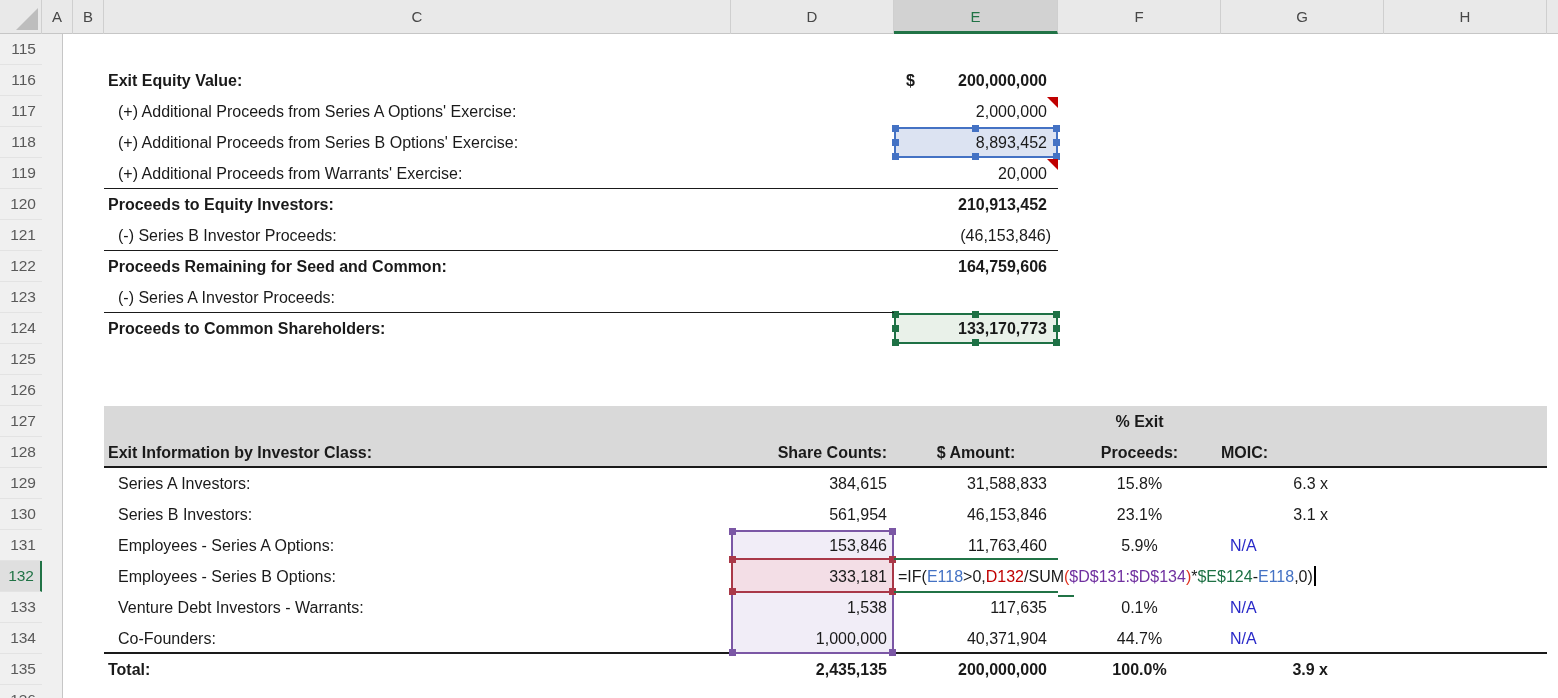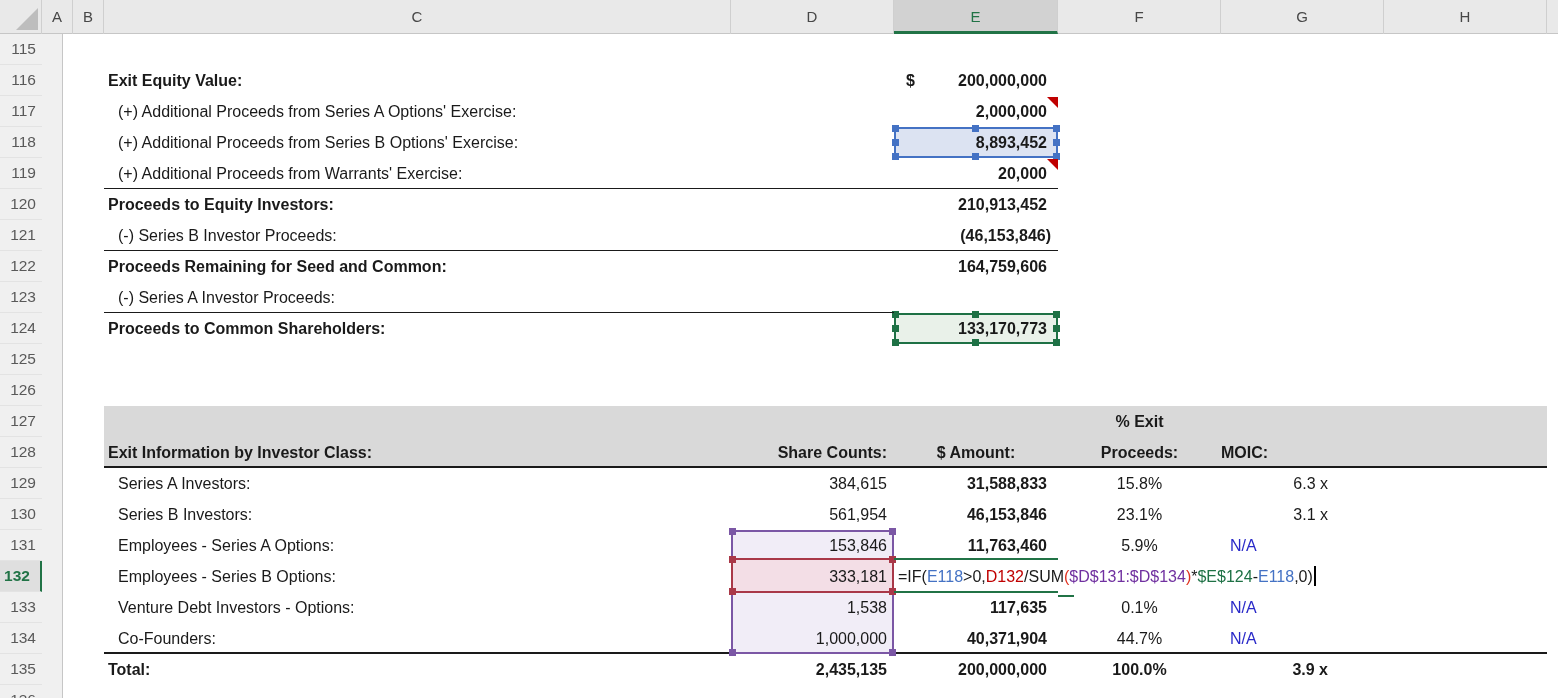--- a/index.html
+++ b/index.html
@@ -11,30 +11,30 @@
   }
   
   .colstrip { position:absolute; left:0; top:0; width:1558px; height:34px; background:#E9E9E9; border-bottom:1px solid #C6C6C6; z-index:9; }
   .ch { position:absolute; top:0; height:34px; text-align:center; line-height:33px; font-size:15px; color:#474747; border-right:1px solid #CFCFCF; }
   .ch.sel { background:#D2D2D2; color:#217346; border-bottom:3px solid #217346; }
   .corner { position:absolute; left:0; top:0; width:42px; height:34px; border-right:1px solid #CFCFCF; }
   .corner .tri { position:absolute; right:3px; bottom:4px; width:0; height:0; border-left:22px solid transparent; border-bottom:22px solid #BDBDBD; }
   
   .rowstrip { position:absolute; left:0; top:34px; width:63px; height:664px; background:#F0F0F0; border-right:1px solid #C6C6C6; z-index:9; }
   .rh { position:absolute; left:0; width:42px; height:31px; line-height:30px; text-align:right; padding-right:6px; font-size:15.5px; color:#595959; border-bottom:1px solid #E3E3E3; }
-  .rh.sel { background:#DFDFDF; color:#217346; font-weight:700; border-right:2px solid #217346;text-align:center; }
+  .rh.sel { background:#DFDFDF; color:#217346; font-weight:400; border-right:2px solid #217346; }
   .rh.partial { height:13px; overflow:hidden; border-bottom:none; }
   
   .r { position:absolute; left:0; width:1558px; height:31px; z-index:3; }
   .cell { position:absolute; top:0; height:31px; line-height:31px; white-space:nowrap; color:#1a1a1a; }
   .b { font-weight:700; }
   .cl { left:104px; width:627px; padding-left:4px; }
   .ind { padding-left:14px; }
   .dv { left:731px; width:163px; text-align:right; padding-right:7px; }
-  .ev { left:894px; width:164px; text-align:right; padding-right:11px;font-weight:bold; }
+  .ev { left:894px; width:164px; text-align:right; padding-right:11px; }
   .evneg { padding-right:7px; }
   .evc { left:894px; width:164px; text-align:center; }
   .eacct { left:894px; width:164px; display:flex; justify-content:space-between; padding:0 11px 0 12px; }
   .fv { left:1058px; width:163px; text-align:center; }
   .gv { left:1221px; width:163px; text-align:right; padding-right:56px; }
   .gvc { left:1221px; width:163px; text-align:left; }
   .gna { left:1221px; width:163px; text-align:left; padding-left:9px; color:#2929C8; }
   
   .band { position:absolute; z-index:1; }
   .line { position:absolute; background:#1a1a1a; z-index:2; }
@@ -147,21 +147,21 @@
     <div class="cell dv">153,846</div>
     <div class="cell ev">11,763,460</div>
     <div class="cell fv">5.9%</div>
     <div class="cell gna">N/A</div>
   </div>
   <div class="r" style="top:561px">
     <div class="cell cl ind">Employees - Series B Options:</div>
     <div class="cell dv">333,181</div>
   </div>
   <div class="r" style="top:592px">
-    <div class="cell cl ind">Venture Debt Investors - Options:</div>
+    <div class="cell cl ind">Venture Debt Investors - Warrants:</div>
     <div class="cell dv">1,538</div>
     <div class="cell ev">117,635</div>
     <div class="cell fv">0.1%</div>
     <div class="cell gna">N/A</div>
   </div>
   <div class="r" style="top:623px">
     <div class="cell cl ind">Co-Founders:</div>
     <div class="cell dv">1,000,000</div>
     <div class="cell ev">40,371,904</div>
     <div class="cell fv">44.7%</div>

